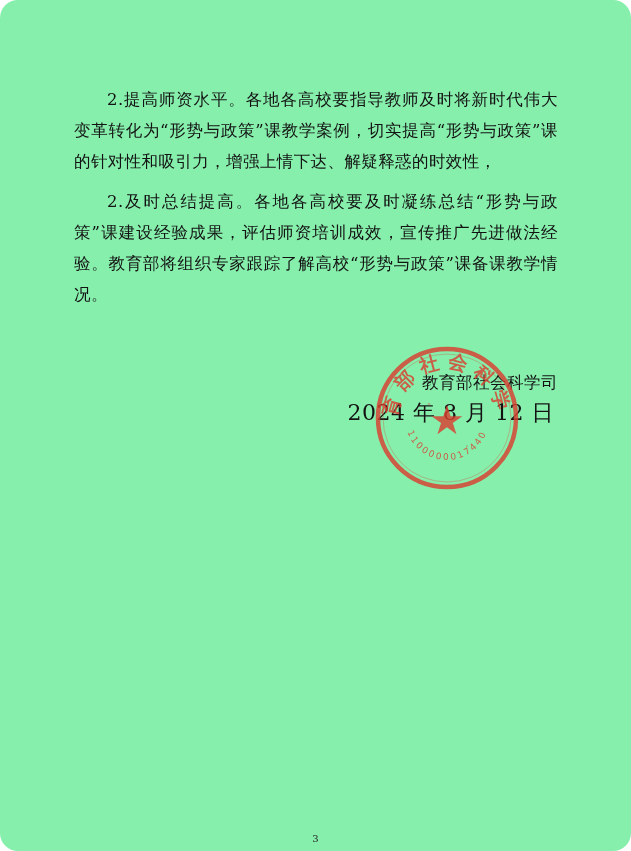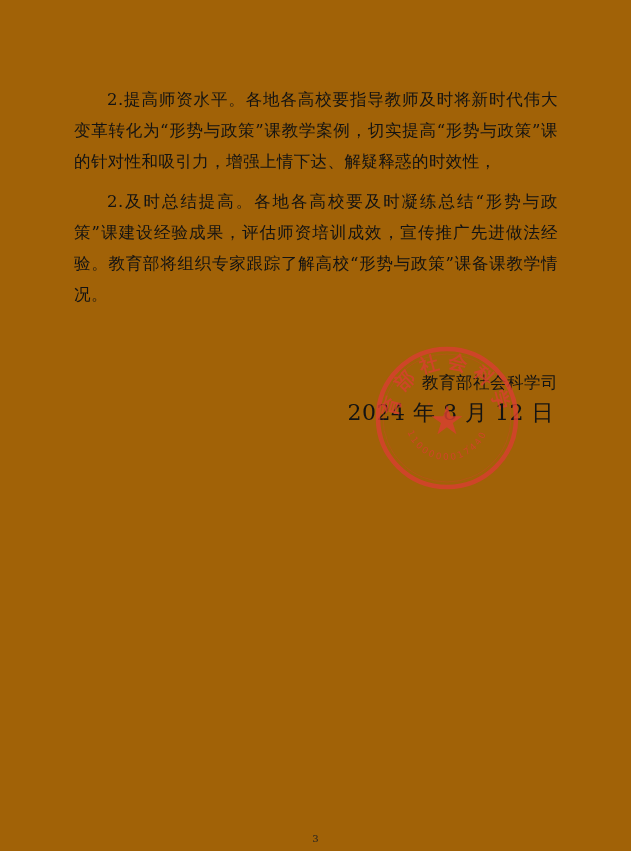--- a/index.html
+++ b/index.html
@@ -11,21 +11,22 @@
     width: 631px;
     height: 851px;
     position: relative;
     font-family: "DejaVu Serif", "Liberation Serif", serif;
     color: #111;
     overflow: hidden;
   }
   .page {
     position: absolute;
     inset: 0;
-    background: #a16207;
+    background: #86efac;
+    border-radius: 18px;
   }
   .content {
     position: absolute;
     left: 74px;
     top: 84px;
     width: 484px;
   }
   .para {
     font-size: 16.5px;
     line-height: 31px;

